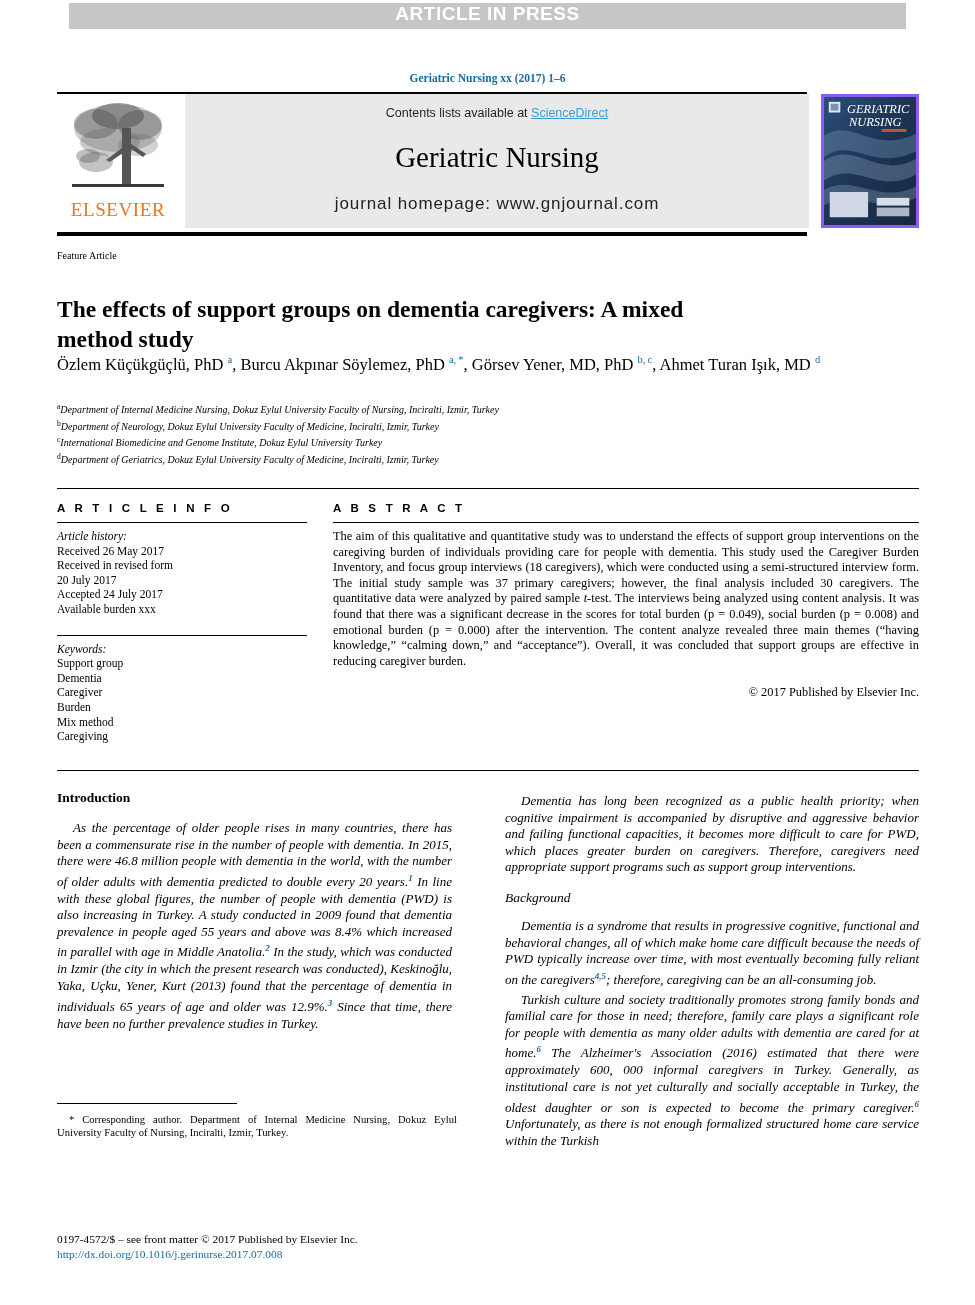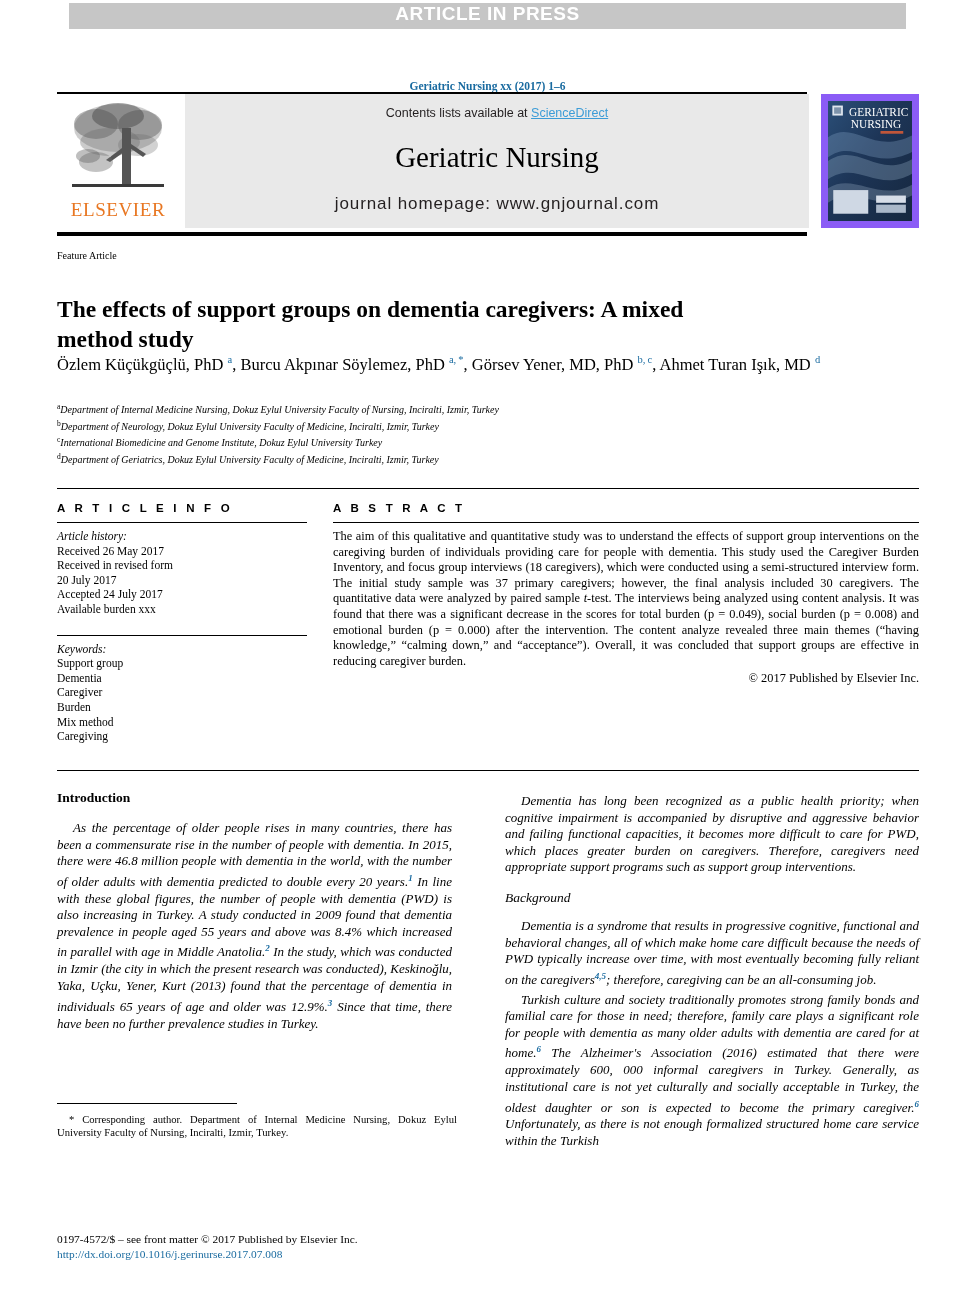--- a/index.html
+++ b/index.html
@@ -33,21 +33,21 @@
     font-weight: bold;
     font-size: 19px;
     letter-spacing: 0.5px;
     color: #ffffff;
   }
 
   
   .running-head {
     position: absolute;
     left: 0;
-    top: 80px;
+    top: 72px;
     width: 975px;
     text-align: center;
     font-family: "Liberation Serif", serif;
     font-weight: bold;
     font-size: 11.5px;
     color: #1a6ba0;
   }
 
   
   .masthead {
@@ -117,25 +117,26 @@
   .homepage-line {
     font-family: "Liberation Sans", sans-serif;
     font-size: 17px;
     letter-spacing: 0.9px;
     color: #231f20;
   }
   .cover-thumb {
     width: 98px;
     flex: 0 0 98px;
     margin-left: 12px;
-    border: 7px solid #8b5cf6;
+    border: 3px solid #8b5cf6;
     box-sizing: border-box;
     position: relative;
     overflow: hidden;
     background: #f97316;
+    font-style: italic;
   }
 
   
   .feature-label {
     position: absolute;
     left: 57px;
     top: 250px;
     font-family: "Liberation Serif", serif;
     font-size: 10px;
     color: #000;
@@ -228,21 +229,21 @@
     font-size: 12.4px;
     line-height: 15.6px;
     text-align: justify;
     color: #000;
   }
   .abstract-text i { font-style: italic; }
   .copyright-line {
     font-family: "Liberation Serif", serif;
     font-size: 12.4px;
     text-align: right;
-    margin-top: 2px;
+    margin-top: 16px;
   }
 
   
   .body-left {
     position: absolute;
     left: 57px;
     top: 790px;
     width: 395px;
   }
   .body-right {

